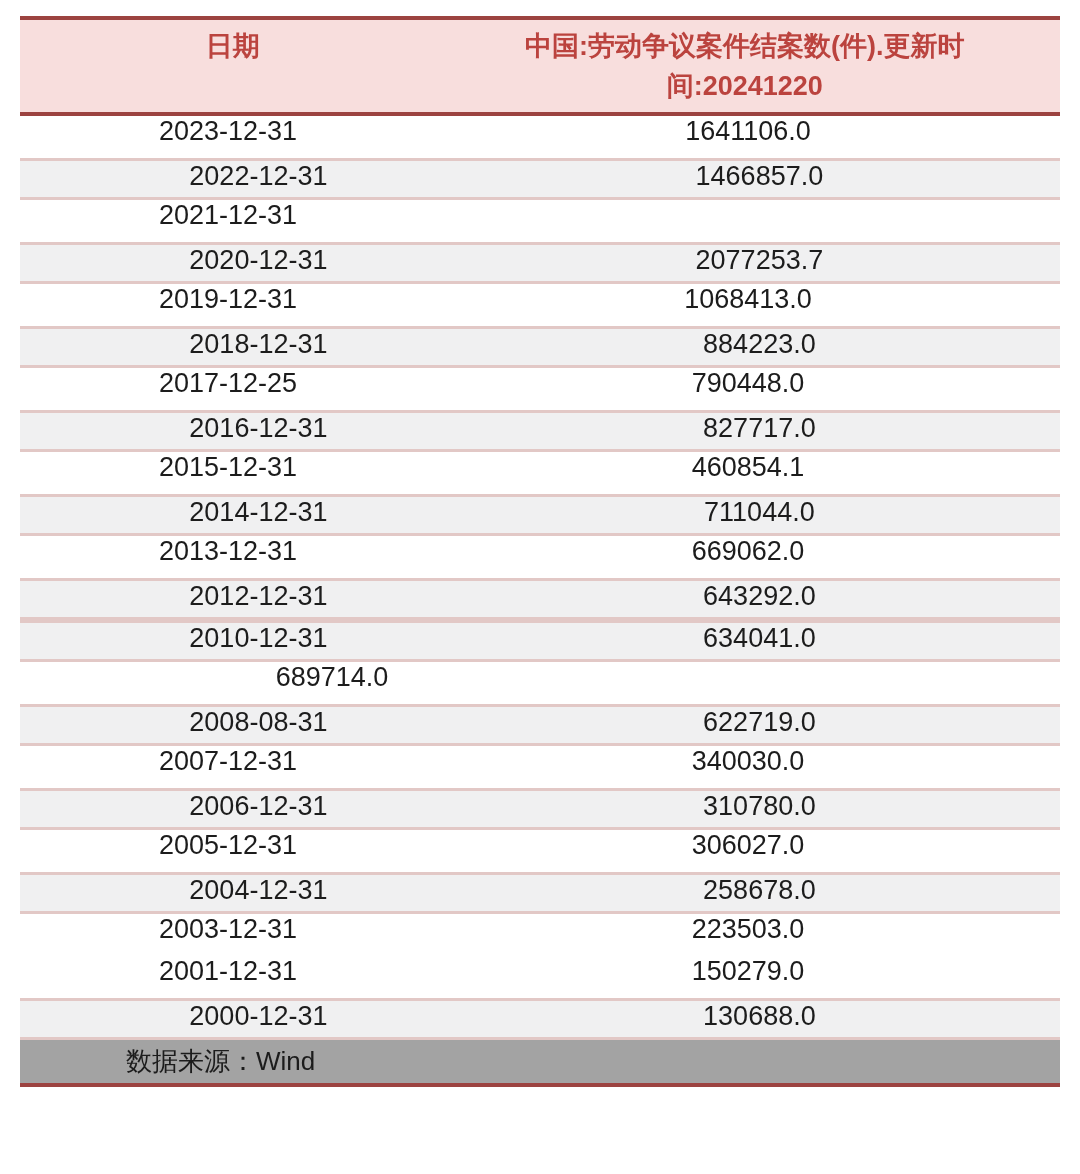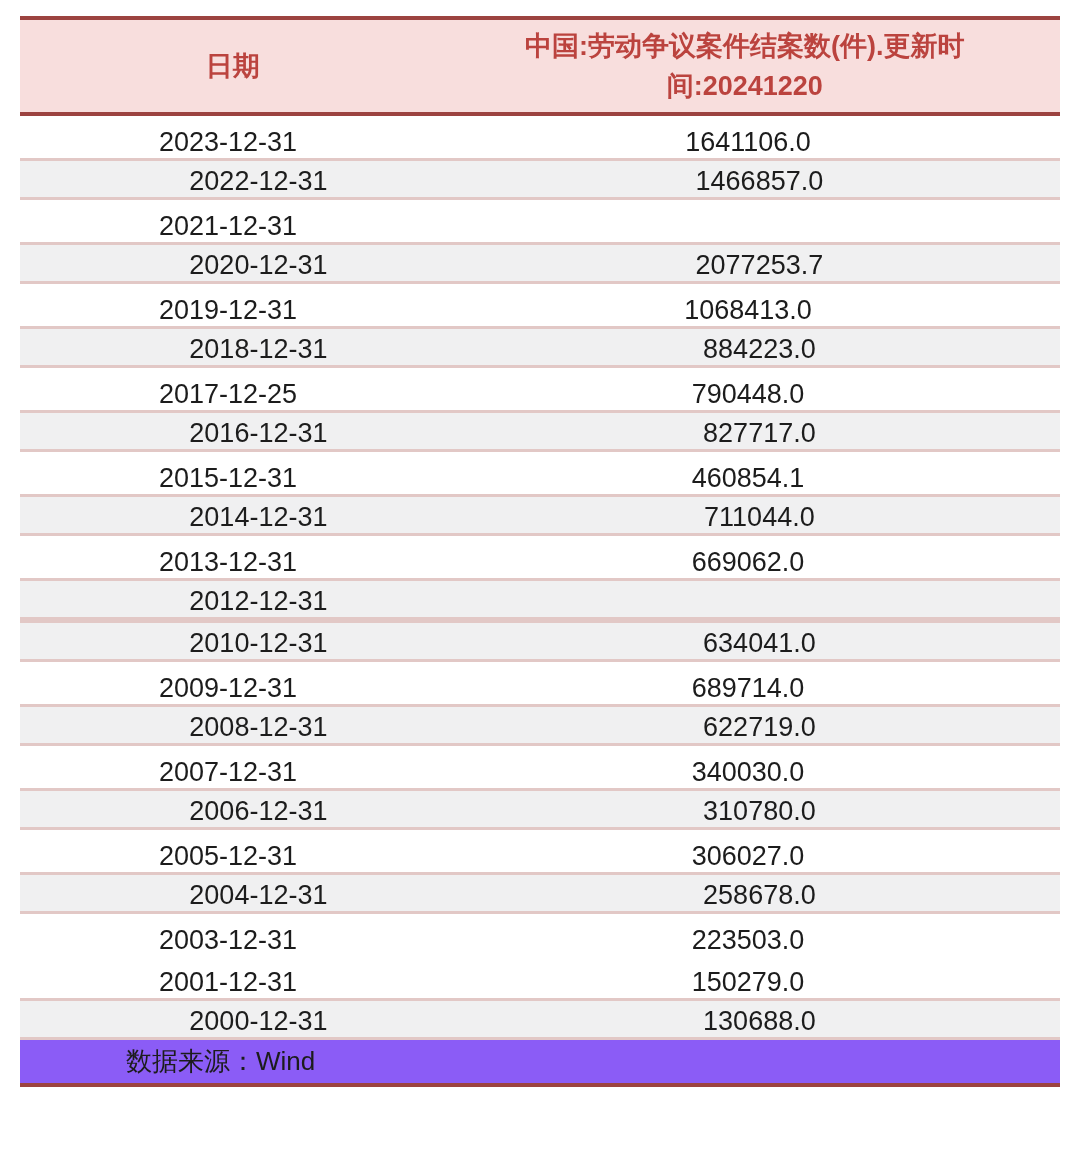--- a/index.html
+++ b/index.html
@@ -27,53 +27,52 @@
     height:4px;
     background:var(--rule-dark);
     border:none;
   }
   .thead{
     display:flex;
     background:var(--header-bg);
     color:var(--header-text);
     font-weight:bold;
     font-size:27px;
-    align-items:center;
     min-height:84px;
     padding:6px 8px;
   }
   .th{
     text-align:center;
     line-height:40px;
   }
   .th.c1{width:40%;}
   .th.c2{width:60%;white-space:pre-line;}
   .row{
     display:flex;
     height:42px;
-    align-items:flex-end;
+    align-items:flex-start;
     font-size:27px;
     background:#ffffff;
   }
   .row.alt{
     background:var(--alt-bg);
     border-top:3px solid var(--alt-border);
     border-bottom:3px solid var(--alt-border);
     padding-left:38px;
   }
   .cell{text-align:center;}
   .cell.c1{width:40%;}
   .cell.c2{width:60%;}
   .tfoot{
     height:43px;
     display:flex;
     align-items:center;
     font-size:26px;
     padding-left:106px;
-    background:#8b5cf6;
+    background:#a3a3a3;
     text-align:center;
   }
 </style>
 </head>
 <body>
 
 <div class="table-wrap">
   <div class="rule"></div>
 
   <div class="thead">
@@ -123,31 +122,31 @@
       <div class="row alt">
     <div class="cell c1">2014-12-31</div>
     <div class="cell c2">711044.0</div>
   </div>
       <div class="row">
     <div class="cell c1">2013-12-31</div>
     <div class="cell c2">669062.0</div>
   </div>
       <div class="row alt">
     <div class="cell c1">2012-12-31</div>
+    <div class="cell c2">643292.0</div>
   </div>
       <div class="row alt">
     <div class="cell c1">2010-12-31</div>
     <div class="cell c2">634041.0</div>
   </div>
       <div class="row">
-    <div class="cell c1">2009-12-31</div>
     <div class="cell c2">689714.0</div>
   </div>
       <div class="row alt">
-    <div class="cell c1">2008-12-31</div>
+    <div class="cell c1">2008-08-31</div>
     <div class="cell c2">622719.0</div>
   </div>
       <div class="row">
     <div class="cell c1">2007-12-31</div>
     <div class="cell c2">340030.0</div>
   </div>
       <div class="row alt">
     <div class="cell c1">2006-12-31</div>
     <div class="cell c2">310780.0</div>
   </div>

